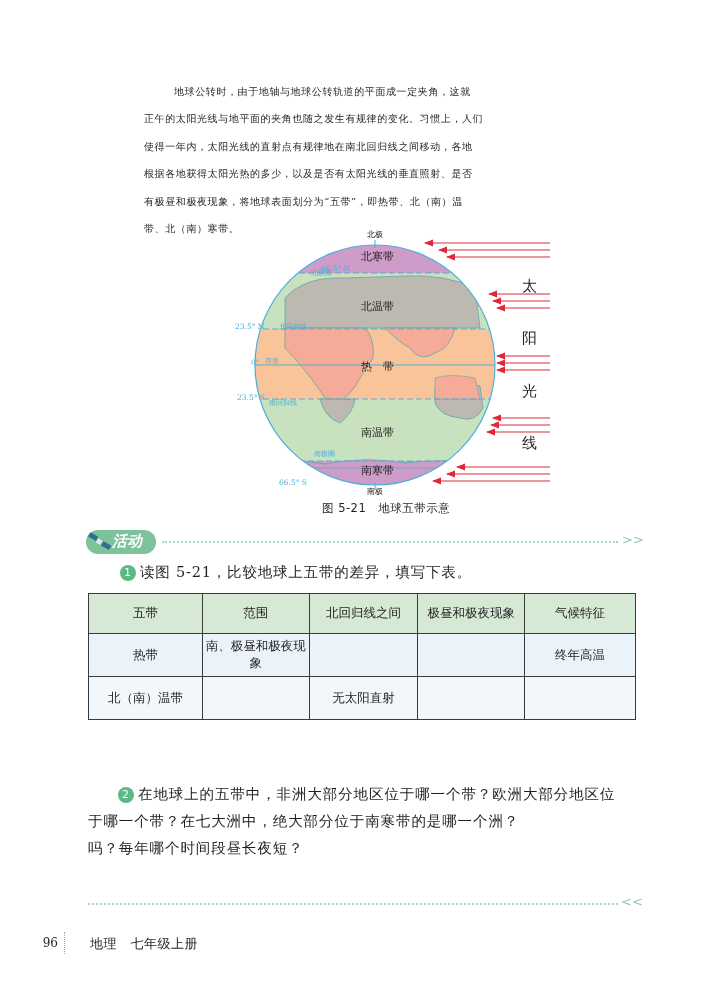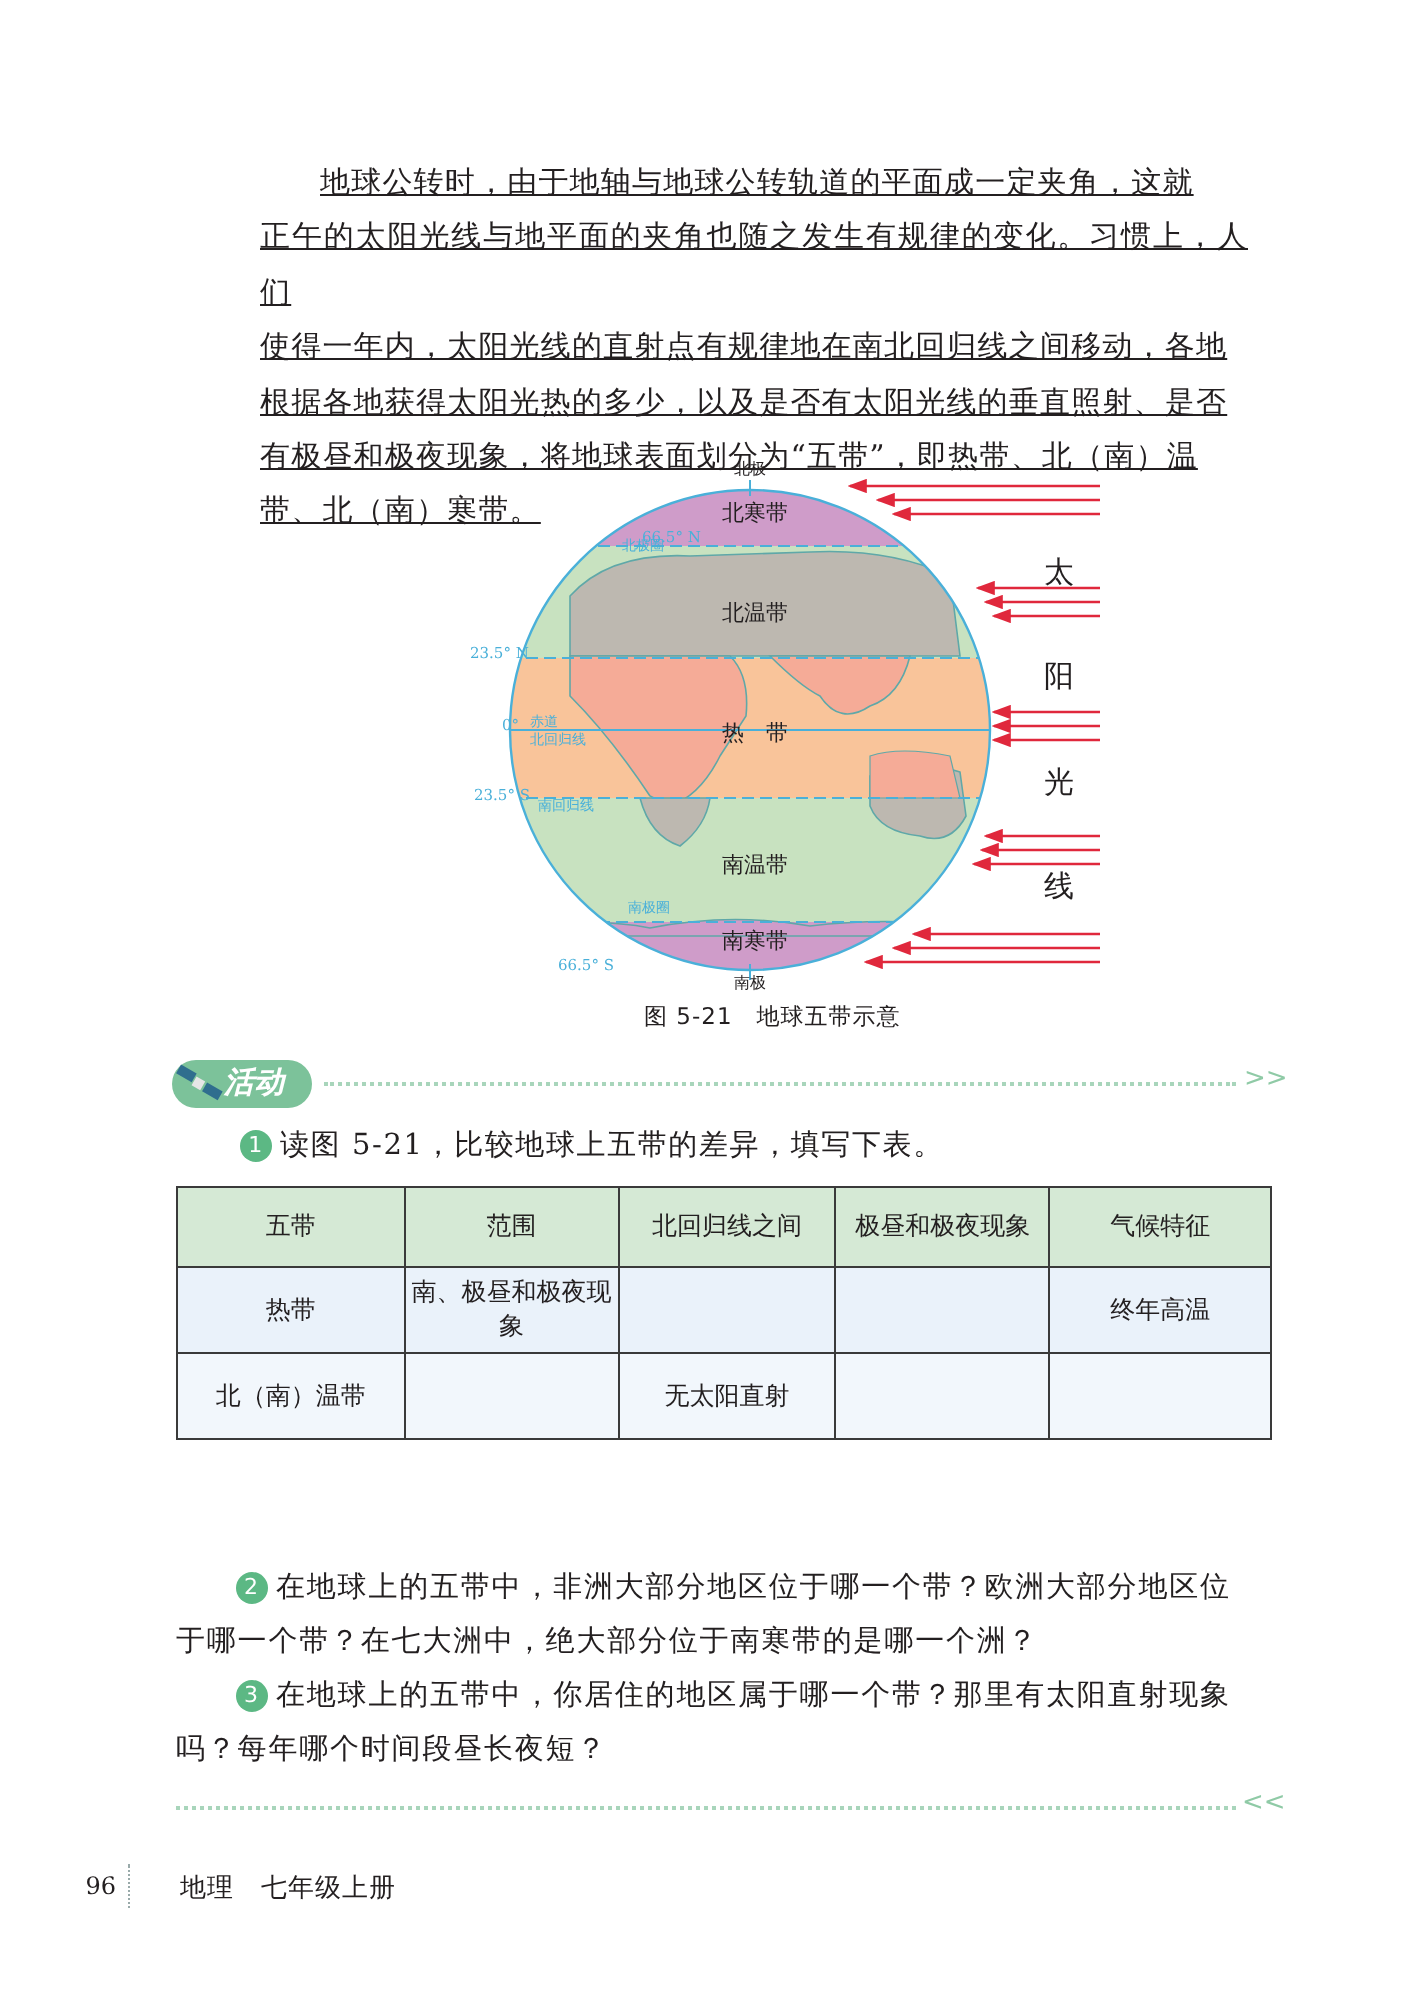--- a/index.html
+++ b/index.html
@@ -1,19 +1,19 @@
 <!DOCTYPE html>
 <html><head>
 <meta charset="utf-8">
 <style>
   html, body { margin: 0; padding: 0; background: #ffffff; }
   body { width: 711px; height: 1005px; position: relative; overflow: hidden;
          font-family: "DejaVu Serif", "Liberation Serif", serif; color: #231f20; }
-  .para { position: absolute; left: 130px; width: 494px; font-size: 15px;
-          line-height: 27.4px; letter-spacing: 0.6px; text-align: justify; text-decoration: underline; }
+  .para { position: absolute; left: 144px; width: 494px; font-size: 10px;
+          line-height: 27.4px; letter-spacing: 0.6px; text-align: justify; }
   .para .indent { display: inline-block; width: 30px; }
   .figure { position: absolute; left: 225px; top: 228px; width: 330px; height: 292px; }
   .fig-caption { position: absolute; left: 322px; top: 501px; font-size: 11.5px;
                  font-family: "DejaVu Sans", "Liberation Sans", sans-serif; color: #231f20; letter-spacing: 0.5px; }
   .sun-char { position: absolute; left: 522px; font-size: 15px; color: #231f20;
               font-family: "DejaVu Sans", sans-serif; }
   .activity-bar { position: absolute; left: 86px; top: 530px; width: 550px; height: 26px; }
   .activity-badge { position: absolute; left: 0; top: 0; width: 70px; height: 24px;
                     background: #7cc29a; border-radius: 12px 12px 12px 12px; }
   .activity-badge .lbl { position: absolute; left: 26px; top: 2px; font-size: 15px; color: #ffffff;
@@ -128,21 +128,21 @@
 
   <span style="position:absolute;left:136px;top:21px;font-size:11px;">北寒带</span>
   <span style="position:absolute;left:136px;top:71px;font-size:11px;">北温带</span>
   <span style="position:absolute;left:136px;top:131px;font-size:11px;">热　带</span>
   <span style="position:absolute;left:136px;top:197px;font-size:11px;">南温带</span>
   <span style="position:absolute;left:136px;top:235px;font-size:11px;">南寒带</span>
 
   <span style="position:absolute;left:48px;top:36px;font-size:7.5px;color:#4ab0d9;padding-left:48px;">66.5° N</span>
   <span style="position:absolute;left:86px;top:40px;font-size:7px;color:#4ab0d9;">北极圈</span>
   <span style="position:absolute;left:10px;top:94px;font-size:7.5px;color:#4ab0d9;">23.5° N</span>
-  <span style="position:absolute;left:40px;top:94px;font-size:7px;color:#4ab0d9;margin-top:43px;">北回归线</span>
+  <span style="position:absolute;left:54px;top:94px;font-size:7px;color:#4ab0d9;">北回归线</span>
   <span style="position:absolute;left:26px;top:130px;font-size:7.5px;color:#4ab0d9;">0°</span>
   <span style="position:absolute;left:40px;top:128px;font-size:7px;color:#4ab0d9;">赤道</span>
   <span style="position:absolute;left:12px;top:165px;font-size:7.5px;color:#4ab0d9;">23.5° S</span>
   <span style="position:absolute;left:44px;top:170px;font-size:7px;color:#4ab0d9;">南回归线</span>
   <span style="position:absolute;left:54px;top:226px;font-size:7.5px;color:#4ab0d9;margin-top:24px;">66.5° S</span>
   <span style="position:absolute;left:89px;top:221px;font-size:7px;color:#4ab0d9;">南极圈</span>
 </div>
 
 <span class="sun-char" style="top:277px;">太</span>
 <span class="sun-char" style="top:329px;">阳</span>
@@ -200,21 +200,20 @@
   </tr>
 </tbody>
   </table>
 
 <div class="q-block" style="top:781px;">
   <div><span class="indent"></span><span class="num-circle">2</span><span>在地球上的五带中，非洲大部分地区位于哪一个带？欧洲大部分地区位</span></div>
   <div>于哪一个带？在七大洲中，绝大部分位于南寒带的是哪一个洲？</div>
 </div>
 
 <div class="q-block" style="top:835px;">
-  <div><span class="indent"></span><span class="num-circle">3</span><span>在地球上的五带中，你居住的地区属于哪一个带？那里有太阳直射现象</span></div>
   <div>吗？每年哪个时间段昼长夜短？</div>
 </div>
 
 <div class="end-bar">
   <div class="end-dots"></div>
   <span class="end-arrow">&lt;&lt;</span>
 </div>
 
 <div class="footer">
   <div class="page-num">96</div>

